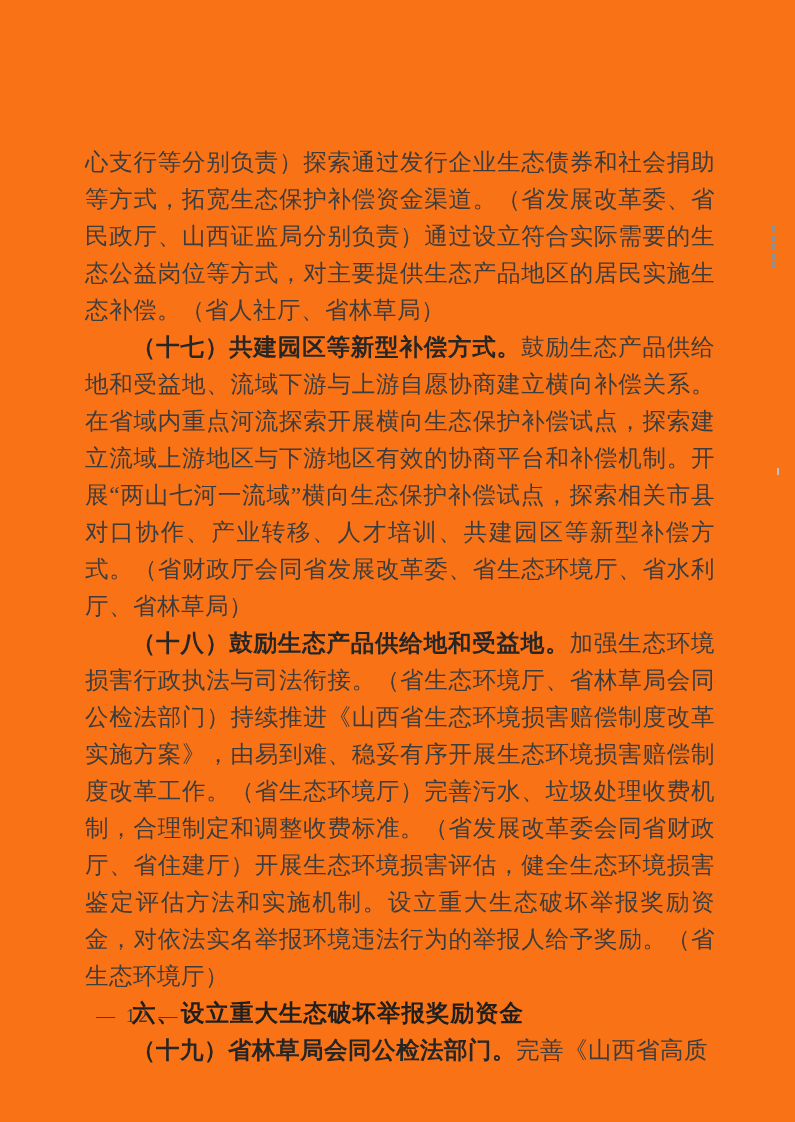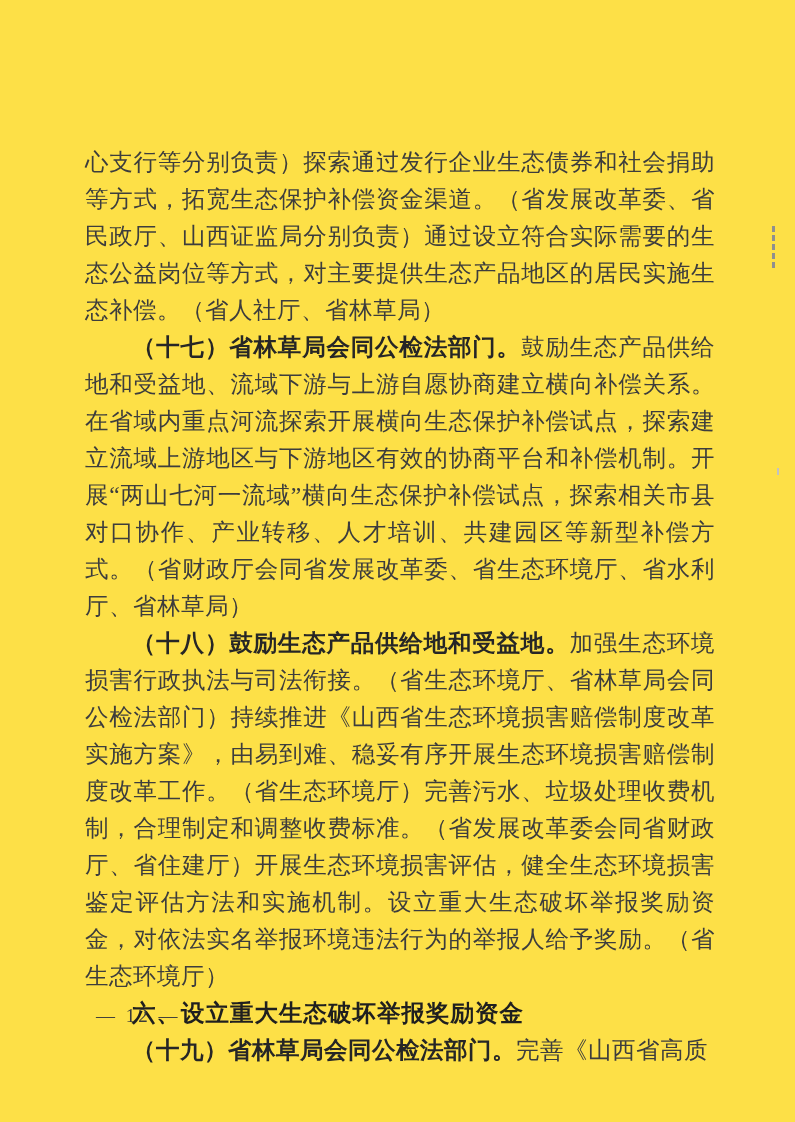--- a/index.html
+++ b/index.html
@@ -5,21 +5,21 @@
   html, body {
     margin: 0;
     padding: 0;
     background: #e8e8e8;
   }
   .page {
     position: relative;
     width: 795px;
     height: 1122px;
     margin: 0 auto;
-    background: #fde047;
+    background: #f97316;
     overflow: hidden;
     font-family: "Liberation Serif", "DejaVu Serif", serif;
   }
   .content {
     position: absolute;
     left: 85px;
     top: 144px;
     width: 630px;
     font-size: 23.5px;
     line-height: 37px;
@@ -72,21 +72,21 @@
 </style>
 </head>
 <body>
 
 <div class="page">
 
   <div class="content">
 
     <p class="para no-indent"><span>心支行等分别负责）探索通过发行企业生态债券和社会捐助等方式，拓宽生态保护补偿资金渠道。（省发展改革委、省民政厅、山西证监局分别负责）通过设立符合实际需要的生态公益岗位等方式，对主要提供生态产品地区的居民实施生态补偿。（省人社厅、省林草局）</span></p>
 
-    <p class="para"><span class="lead">（十七）省林草局会同公检法部门。</span><span>鼓励生态产品供给地和受益地、流域下游与上游自愿协商建立横向补偿关系。在省域内重点河流探索开展横向生态保护补偿试点，探索建立流域上游地区与下游地区有效的协商平台和补偿机制。开展“两山七河一流域”横向生态保护补偿试点，探索相关市县对口协作、产业转移、人才培训、共建园区等新型补偿方式。（省财政厅会同省发展改革委、省生态环境厅、省水利厅、省林草局）</span></p>
+    <p class="para"><span class="lead">（十七）共建园区等新型补偿方式。</span><span>鼓励生态产品供给地和受益地、流域下游与上游自愿协商建立横向补偿关系。在省域内重点河流探索开展横向生态保护补偿试点，探索建立流域上游地区与下游地区有效的协商平台和补偿机制。开展“两山七河一流域”横向生态保护补偿试点，探索相关市县对口协作、产业转移、人才培训、共建园区等新型补偿方式。（省财政厅会同省发展改革委、省生态环境厅、省水利厅、省林草局）</span></p>
 
     <p class="para"><span class="lead">（十八）鼓励生态产品供给地和受益地。</span><span>加强生态环境损害行政执法与司法衔接。（省生态环境厅、省林草局会同公检法部门）持续推进《山西省生态环境损害赔偿制度改革实施方案》，由易到难、稳妥有序开展生态环境损害赔偿制度改革工作。（省生态环境厅）完善污水、垃圾处理收费机制，合理制定和调整收费标准。（省发展改革委会同省财政厅、省住建厅）开展生态环境损害评估，健全生态环境损害鉴定评估方法和实施机制。设立重大生态破坏举报奖励资金，对依法实名举报环境违法行为的举报人给予奖励。（省生态环境厅）</span></p>
 
     <p class="para"><span class="section-heading">六、设立重大生态破坏举报奖励资金</span></p>
 
     <p class="para"><span class="lead">（十九）省林草局会同公检法部门。</span><span>完善《山西省高质</span></p>
 
   </div>
 
   <div class="footer">— 12 —</div>

